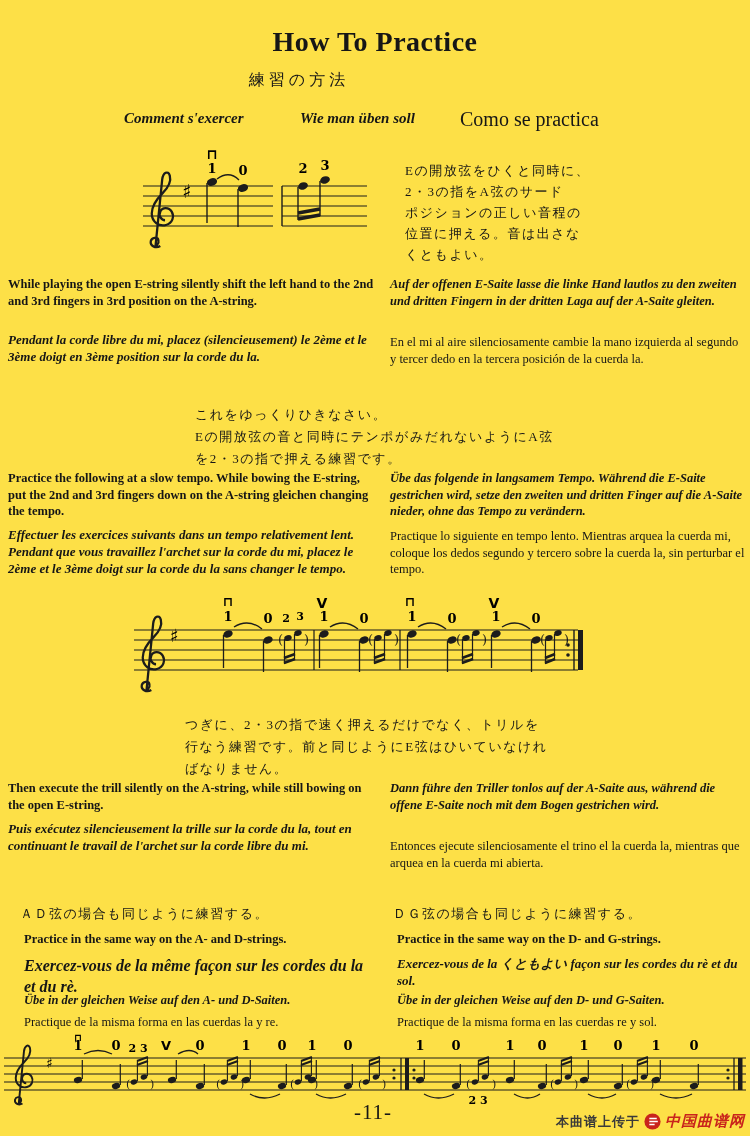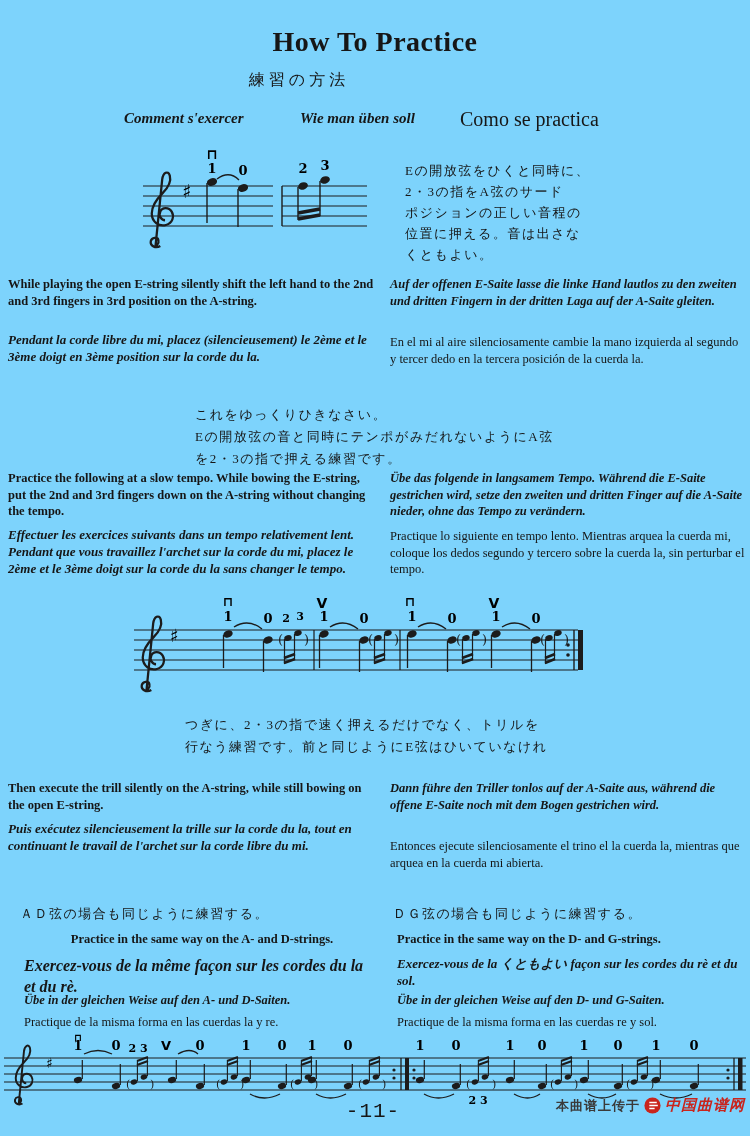--- a/index.html
+++ b/index.html
@@ -1,31 +1,31 @@
 <!DOCTYPE html>
 <html><head>
 <meta charset="utf-8">
 <style>
   html,body{margin:0;padding:0;}
   body{width:750px;height:1136px;background:#e9e8e4;font-family:"Liberation Serif",serif;}
-  .page{position:relative;width:750px;height:1136px;background:#7dd3fc;overflow:hidden;color:#161616;}
+  .page{position:relative;width:750px;height:1136px;background:#fde047;overflow:hidden;color:#161616;}
   .abs{position:absolute;}
   .title{width:750px;text-align:center;font-size:28px;font-weight:bold;letter-spacing:.5px;}
   .subtitle-ja{width:598px;text-align:center;font-size:16px;letter-spacing:4px;}
   .lang-hdr{font-size:15px;font-weight:bold;font-style:italic;}
   .lang-hdr-plain{font-size:20px;font-weight:normal;font-style:normal;}
   .para{font-size:12.5px;line-height:1.32;}
   .en{font-weight:bold;}
   .bi{font-weight:bold;font-style:italic;}
   .plain{font-weight:normal;}
   .jp{font-size:13px;letter-spacing:1.5px;line-height:21px;font-family:"Liberation Serif",serif;}
   .jp-line{white-space:nowrap;}
   .staff-svg{display:block;}
-  .pagenum{width:746px;text-align:center;font-size:21px;letter-spacing:1px;font-family:Liberation Mono, monospace;}
-  .watermark{display:flex;align-items:center;gap:4px;}
+  .pagenum{width:746px;text-align:center;font-size:21px;letter-spacing:1px;font-family:Liberation Serif, serif;}
+  .watermark{display:flex;align-items:center;gap:4px;margin-top:16px;}
   .wm-prefix{font-size:13px;font-weight:bold;color:#3a3a3a;letter-spacing:1px;}
   .wm-site{font-size:15px;font-weight:bold;font-style:italic;color:#c9241c;letter-spacing:1px;}
   svg text{font-family:"DejaVu Serif",serif;}
   svg .fing{font-weight:bold;font-size:13px;}
   svg .fing-sm{font-weight:bold;font-size:11px;}
   svg .bow{font-family:"DejaVu Sans",sans-serif;font-weight:bold;}
 </style>
 </head>
 <body>
 
@@ -77,21 +77,21 @@
   <div class="abs para bi" style="top:276px;left:390px;width:356px;">Auf der offenen E-Saite lasse die linke Hand lautlos zu den zweiten und dritten Fingern in der dritten Laga auf der A-Saite gleiten.</div>
   <div class="abs para bi" style="top:331px;left:8px;width:366px;font-size:13px;">Pendant la corde libre du mi, placez (silencieusement) le 2ème et le 3ème doigt en 3ème position sur la corde du la.</div>
   <div class="abs para plain" style="top:334px;left:390px;width:356px;">En el mi al aire silenciosamente cambie la mano izquierda al segundo y tercer dedo en la tercera posición de la cuerda la.</div>
 
   <div class="abs jp" style="top:404px;left:195px;width:430px;line-height:22px;">
     <div class="jp-line">これをゆっくりひきなさい。</div>
     <div class="jp-line">Eの開放弦の音と同時にテンポがみだれないようにA弦</div>
     <div class="jp-line">を2・3の指で押える練習です。</div>
   </div>
 
-  <div class="abs para en" style="top:470px;left:8px;width:366px;">Practice the following at a slow tempo. While bowing the E-string, put the 2nd and 3rd fingers down on the A-string without changing the tempo.</div>
+  <div class="abs para en" style="top:470px;left:8px;width:366px;">Practice the following at a slow tempo. While bowing the E-string, put the 2nd and 3rd fingers down on the A-string gleichen changing the tempo.</div>
   <div class="abs para bi" style="top:470px;left:390px;width:358px;">Übe das folgende in langsamem Tempo. Während die E-Saite gestrichen wird, setze den zweiten und dritten Finger auf die A-Saite nieder, ohne das Tempo zu verändern.</div>
   <div class="abs para bi" style="top:526px;left:8px;width:366px;font-size:13px;">Effectuer les exercices suivants dans un tempo relativement lent. Pendant que vous travaillez l'archet sur la corde du mi, placez le 2ème et le 3ème doigt sur la corde du la sans changer le tempo.</div>
   <div class="abs para plain" style="top:528px;left:390px;width:358px;">Practique lo siguiente en tempo lento. Mientras arquea la cuerda mi, coloque los dedos segundo y tercero sobre la cuerda la, sin perturbar el tempo.</div>
 
   <svg class="abs staff-svg" style="top:594px;left:128px;" width="460" height="108" viewBox="0 0 460 108">
     <g stroke="#1c1c1c" stroke-width="1.1">
       <path d="M6,36H450 M6,46H450 M6,56H450 M6,66H450 M6,76H450"></path>
       <path d="M186,36V76 M272,36V76" stroke-width="1.2"></path>
     </g>
     <path transform="translate(10,18) scale(0.95)" d="M14,82c-5,3-11,0-10-5c1-4,7-5,8-1c1,4-3,6-3,6L16,12c1-7,6-10,8-4c2,7-2,13-8,19c-7,7-11,13-11,21c0,9,8,14,15,12c7,-2,9,-9,6,-14c-3,-5-10,-5-12,0c-2,4,1,9,5,9" fill="none" stroke="#1c1c1c" stroke-width="2.4"></path>
@@ -170,30 +170,31 @@
       <circle cx="440" cy="51" r="1.8"></circle>
         <circle cx="440" cy="61" r="1.8"></circle>
       <path d="M446,36V76" stroke="#1c1c1c" stroke-width="1.4"></path>
       <rect x="450" y="36" width="5" height="40"></rect>
     </g>
   </svg>
 
   <div class="abs jp" style="top:714px;left:185px;width:445px;line-height:22px;">
     <div class="jp-line">つぎに、2・3の指で速く押えるだけでなく、トリルを</div>
     <div class="jp-line">行なう練習です。前と同じようにE弦はひいていなけれ</div>
+    <div class="jp-line">ばなりません。</div>
   </div>
 
   <div class="abs para en" style="top:780px;left:8px;width:366px;">Then execute the trill silently on the A-string, while still bowing on the open E-string.</div>
   <div class="abs para bi" style="top:780px;left:390px;width:358px;">Dann führe den Triller tonlos auf der A-Saite aus, während die offene E-Saite noch mit dem Bogen gestrichen wird.</div>
   <div class="abs para bi" style="top:820px;left:8px;width:370px;font-size:13px;">Puis exécutez silencieusement la trille sur la corde du la, tout en continuant le travail de l'archet sur la corde libre du mi.</div>
   <div class="abs para plain" style="top:838px;left:390px;width:358px;">Entonces ejecute silenciosamente el trino el la cuerda la, mientras que arquea en la cuerda mi abierta.</div>
 
   <div class="abs" style="top:900px;left:20px;width:360px;">
     <div class="jp" style="position:absolute;top:3px;left:0;white-space:nowrap;">ＡＤ弦の場合も同じように練習する。</div>
-    <div class="para en" style="position:absolute;top:31px;left:4px;width:356px;text-align:center;">Practice in the same way on the A- and D-strings.</div>
+    <div class="para en" style="position:absolute;top:31px;left:4px;width:356px;">Practice in the same way on the A- and D-strings.</div>
     <div class="para bi" style="position:absolute;top:55px;left:4px;width:350px;font-size:16px;">Exercez-vous de la même façon sur les cordes du la et du rè.</div>
     <div class="para bi" style="position:absolute;top:92px;left:4px;width:356px;">Übe in der gleichen Weise auf den A- und D-Saiten.</div>
     <div class="para plain" style="position:absolute;top:114px;left:4px;width:356px;">Practique de la misma forma en las cuerdas la y re.</div>
   </div>
 
   <div class="abs" style="top:900px;left:393px;width:357px;">
     <div class="jp" style="position:absolute;top:3px;left:0;white-space:nowrap;">ＤＧ弦の場合も同じように練習する。</div>
     <div class="para en" style="position:absolute;top:31px;left:4px;width:352px;">Practice in the same way on the D- and G-strings.</div>
     <div class="para bi" style="position:absolute;top:55px;left:4px;width:348px;font-size:13px;">Exercez-vous de la くともよい façon sur les cordes du rè et du sol.</div>
     <div class="para bi" style="position:absolute;top:92px;left:4px;width:352px;">Übe in der gleichen Weise auf den D- und G-Saiten.</div>

